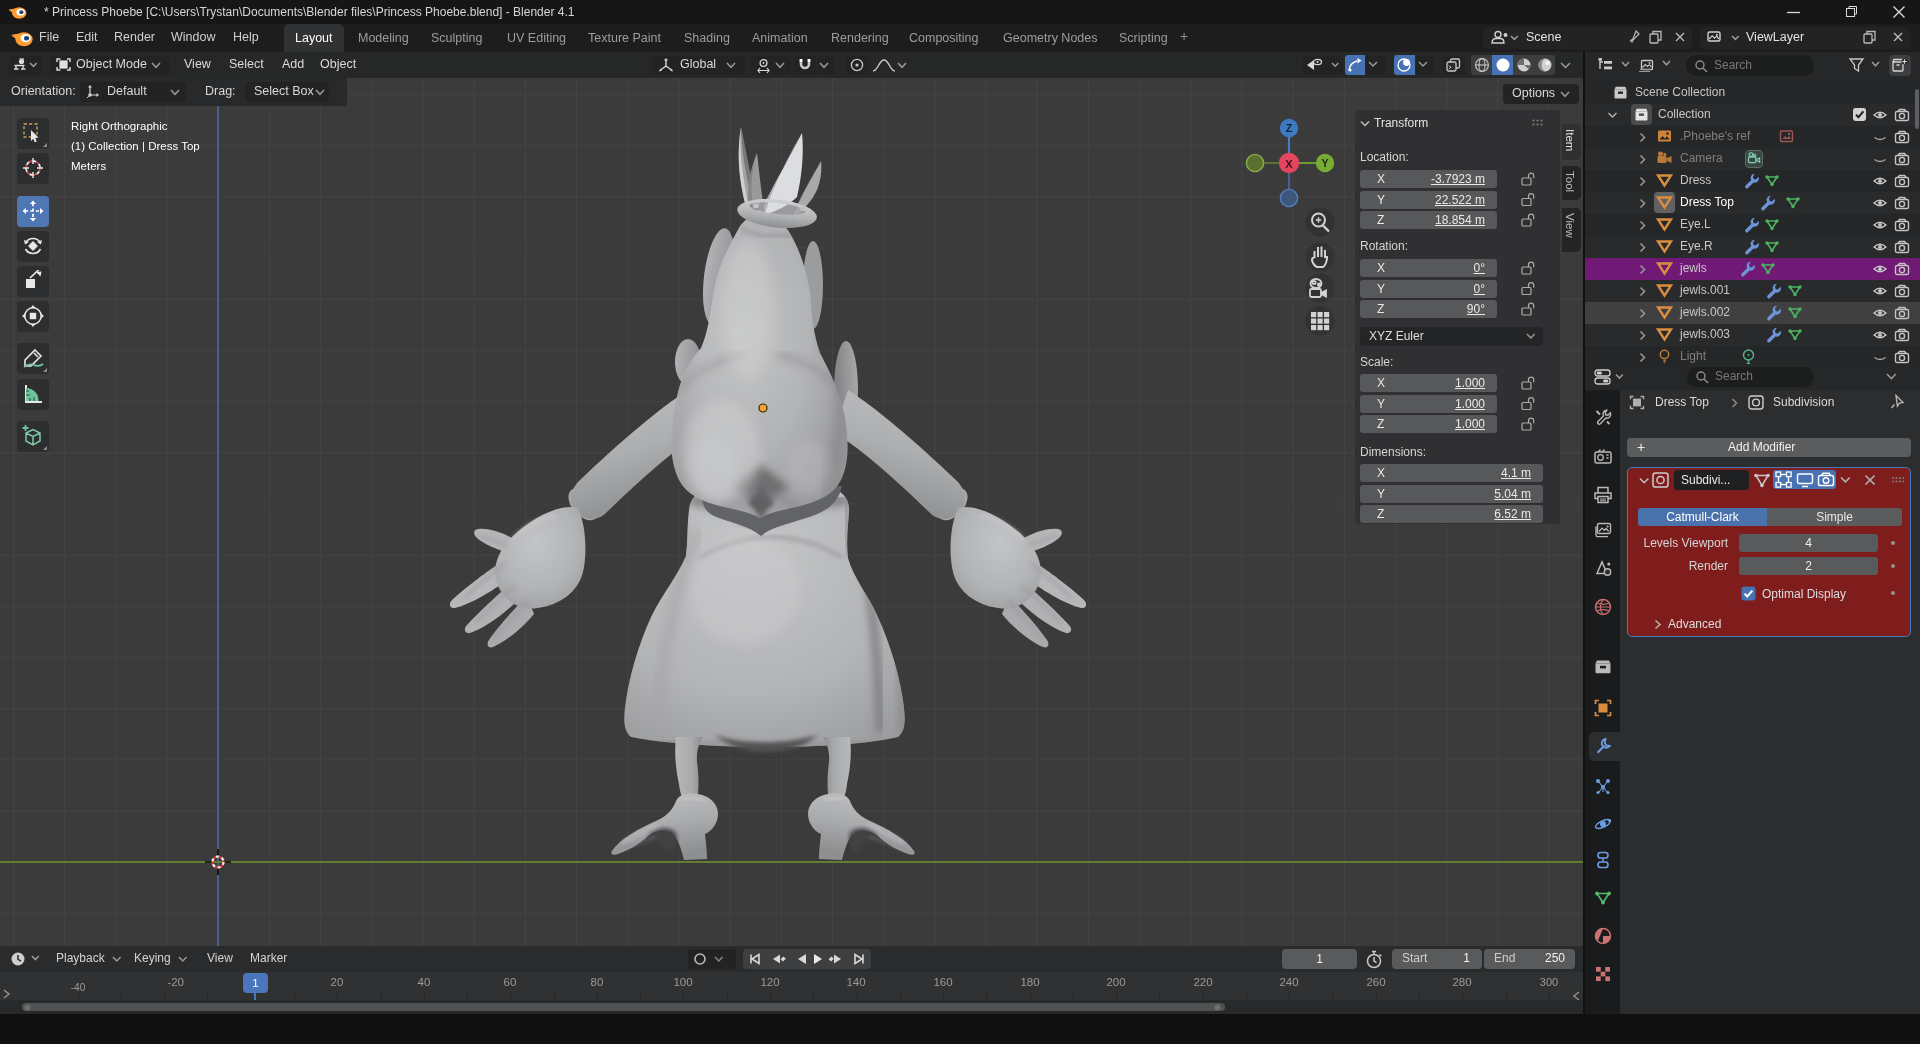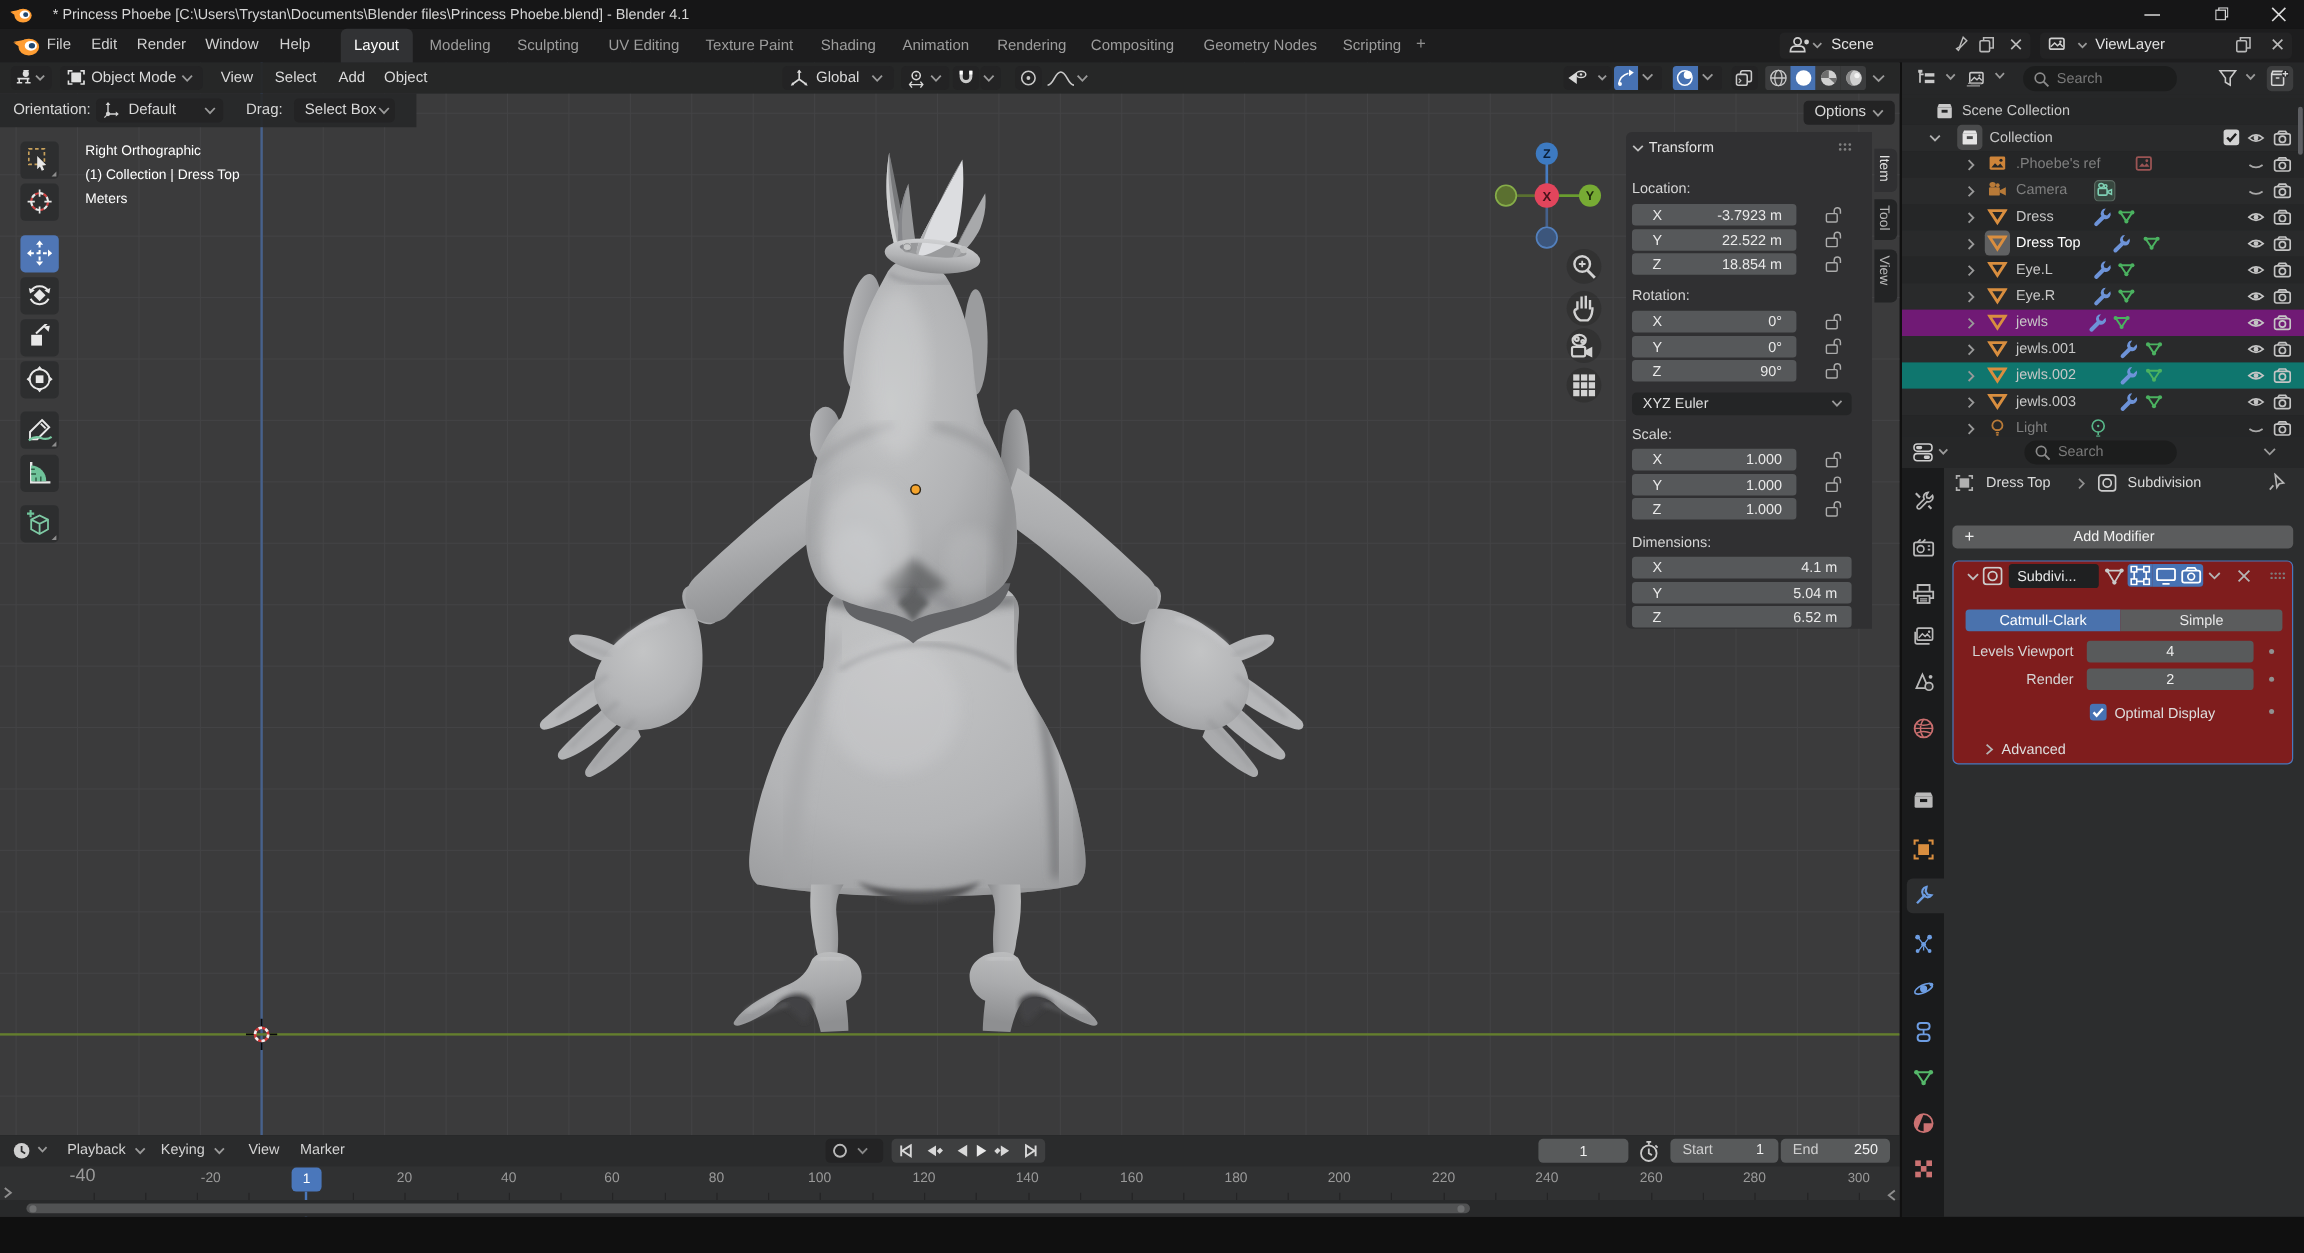--- a/index.html
+++ b/index.html
@@ -37,21 +37,21 @@
   .tbtn { position:absolute; left:0; width:32px; height:31px; background:#2d2e2f; border-radius:4px; }
   .tbtn.sel { background:#4f76b5; }
   .tbtn i { position:absolute; right:2px; bottom:2px; width:0; height:0;
     border-left:4px solid transparent; border-bottom:4px solid #8e8e8e; }
   #npanel { left:1355px; top:58px; width:205px; height:414px; background:rgba(47,48,50,0.97);
     font-size:12px; color:#d5d5d5; border-radius:5px 0 0 5px; }
   .nlab { color:#d5d5d5; }
   .nfield { position:absolute; left:5px; width:137px; height:18px; background:#56585a; border-radius:3px; }
   .nfield.dim { width:183px; }
   .nfield b { position:absolute; left:17px; top:2px; font-weight:normal; color:#e9e9e9; }
-  .nfield span { position:absolute; right:12px; top:2px; color:#e9e9e9; }
+  .nfield span { position:absolute; right:12px; top:2px; color:#e9e9e9;text-decoration:underline; }
   .ntab { position:absolute; left:1562px; width:19px; background:#232425; border-radius:0 5px 5px 0;
     color:#b8b8b8; font-size:11.5px; }
   .ntab.active { background:rgba(47,48,50,0.97); color:#e2e2e2; }
   .ntab span { position:absolute; left:2px; top:5px; writing-mode:vertical-rl; }
   
   #outliner { left:1585px; top:52px; width:335px; height:310px; background:#262728; font-size:12px; color:#c5c5c5;}
   #props { left:1585px; top:364px; width:335px; height:650px; background:#2c2d2e; font-size:12px; color:#d0d0d0; }
 
   .orow { position:absolute; left:0; width:335px; height:22px; }
   
@@ -888,21 +888,21 @@
 <svg class="abs" style="left:201px;top:2px" width="18" height="18" viewBox="0 0 18 18">
           <use href="#i-tri"></use>
         </svg>
 <svg class="abs" style="left:287px;top:3px" width="16" height="16" viewBox="0 0 16 16">
           <use href="#i-eyeo"></use>
         </svg>
 <svg class="abs" style="left:309px;top:3px" width="16" height="16" viewBox="0 0 16 16">
           <use href="#i-camr"></use>
         </svg>
 </div>
-<div class="orow" style="top:250px;background:#0f766e">
+<div class="orow" style="top:250px;background:#404040">
 <svg class="abs" style="left:54px;top:6px" width="8" height="11" viewBox="0 0 8 11">
           <path d="M1.5 1.5 l4 4 l-4 4" fill="none" stroke="#999" stroke-width="1.5"></path>
         </svg>
 <svg class="abs" style="left:71px;top:2px" width="17" height="17" viewBox="0 0 17 17">
           <use href="#i-mesh"></use>
         </svg>
 <span class="abs" style="left:95px;top:3px;color:#c7c7c7">jewls.002</span>
 <svg class="abs" style="left:179px;top:2px" width="18" height="18" viewBox="0 0 18 18">
           <use href="#i-wrench"></use>
         </svg>
@@ -1211,21 +1211,21 @@
     </svg>
     <div class="abs" style="left:1392px;top:3px;width:90px;height:20px;background:#585a5b;border-radius:4px">
       <span class="abs" style="left:10px;top:2px;color:#cfcfcf">Start</span>
       <span class="abs" style="right:12px;top:2px;color:#f0f0f0">1</span>
     </div>
     <div class="abs" style="left:1484px;top:3px;width:91px;height:20px;background:#585a5b;border-radius:4px">
       <span class="abs" style="left:10px;top:2px;color:#cfcfcf">End</span>
       <span class="abs" style="right:10px;top:2px;color:#f0f0f0">250</span>
     </div>
     <div class="abs" style="left:0;top:26px;width:1583px;height:28px;background:#303132"></div>
-    <span class="abs" style="left:58px;top:25px;width:40px;text-align:left;color:#9a9a9a;font-size:15px">-40</span>
+    <span class="abs" style="left:58px;top:36px;width:40px;text-align:center;color:#9a9a9a;font-size:10px">-40</span>
 <div class="abs" style="left:77.6px;top:48px;width:1px;height:6px;background:#242425"></div>
 <div class="abs" style="left:120.9px;top:48px;width:1px;height:6px;background:#242425"></div>
 <span class="abs" style="left:144px;top:30px;width:40px;text-align:right;color:#9a9a9a;font-size:11.5px">-20</span>
 <div class="abs" style="left:164.1px;top:48px;width:1px;height:6px;background:#242425"></div>
 <div class="abs" style="left:207.4px;top:48px;width:1px;height:6px;background:#242425"></div>
 <div class="abs" style="left:293.9px;top:48px;width:1px;height:6px;background:#242425"></div>
 <span class="abs" style="left:317px;top:30px;width:40px;text-align:center;color:#9a9a9a;font-size:11.5px">20</span>
 <div class="abs" style="left:337.2px;top:48px;width:1px;height:6px;background:#242425"></div>
 <div class="abs" style="left:380.5px;top:48px;width:1px;height:6px;background:#242425"></div>
 <span class="abs" style="left:404px;top:30px;width:40px;text-align:center;color:#9a9a9a;font-size:11.5px">40</span>

